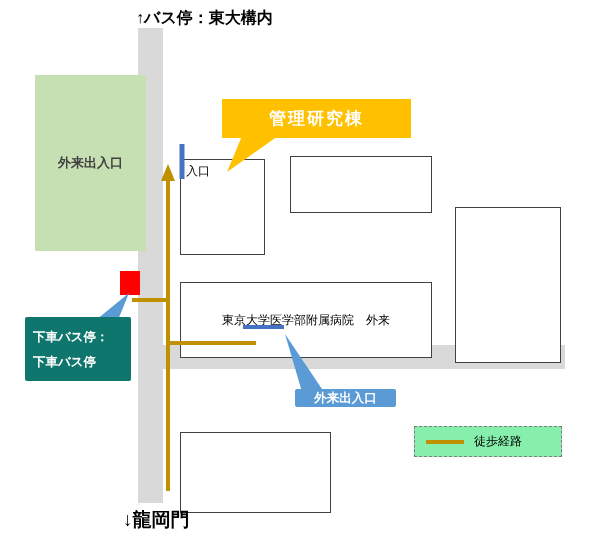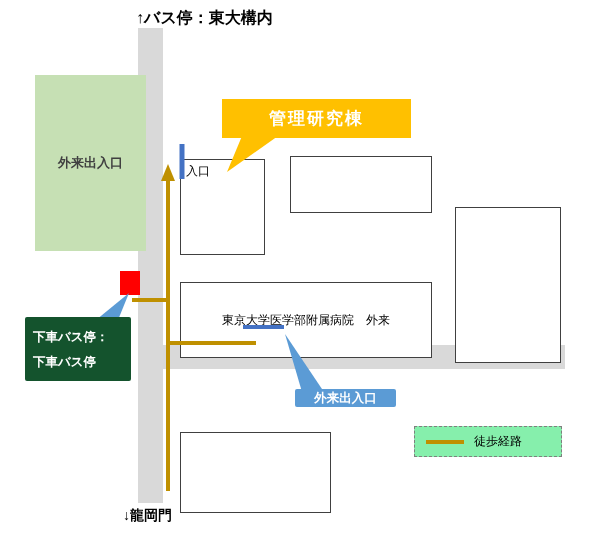--- a/index.html
+++ b/index.html
@@ -45,37 +45,37 @@
   
   .callout { position: absolute; z-index: 6; color: #fff; font-weight: bold; }
   .callout-admin {
     left: 222px; top: 99px; width: 189px; height: 39px;
     background: #ffc000;
     display: flex; align-items: center; justify-content: center;
     font-size: 17px; letter-spacing: 2px;
   }
   .callout-busstop {
     left: 25px; top: 317px; width: 106px; height: 64px;
-    background: #14532d;
+    background: #0f766e;
     padding: 8px 0 0 8px;
     font-size: 12.5px; line-height: 25px;
     border-radius: 2px;
   }
   .callout-outpatient {
     left: 295px; top: 389px; width: 101px; height: 18px;
     background: #5b9bd5;
     display: flex; align-items: center; justify-content: center;
     font-size: 12.5px;
     border-radius: 2px;
   }
 
   
   .lbl { position: absolute; z-index: 7; white-space: nowrap; }
   .lbl-top    { left: 100px; top: 8px;  font-size: 16px; font-weight: 600; margin-left: 36px; }
-  .lbl-bottom { left: 123px; top: 507px; font-size: 14px; font-weight: 600; }
+  .lbl-bottom { left: 123px; top: 507px; font-size: 19px; font-weight: 600; }
   .lbl-entrance { left: 186px; top: 163px; font-size: 12px; }
 
   
   .legend {
     position: absolute; left: 414px; top: 426px; width: 148px; height: 31px;
     border: 1px dashed #7f7f7f; background: #86efac; z-index: 7;
     display: flex; align-items: center; gap: 10px; padding-left: 11px;
   }
   .legend-line { display: inline-block; width: 38px; height: 4px; background: #bf9000; }
   .legend-text { font-size: 12px; color: #000; }

